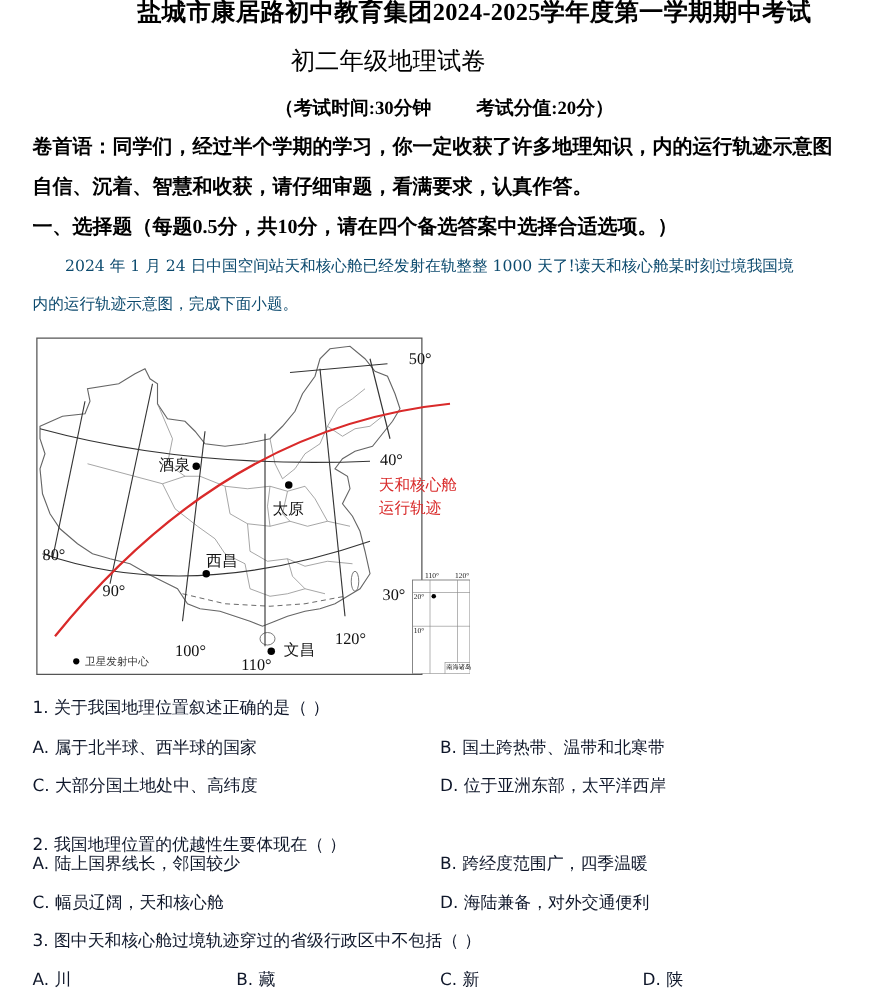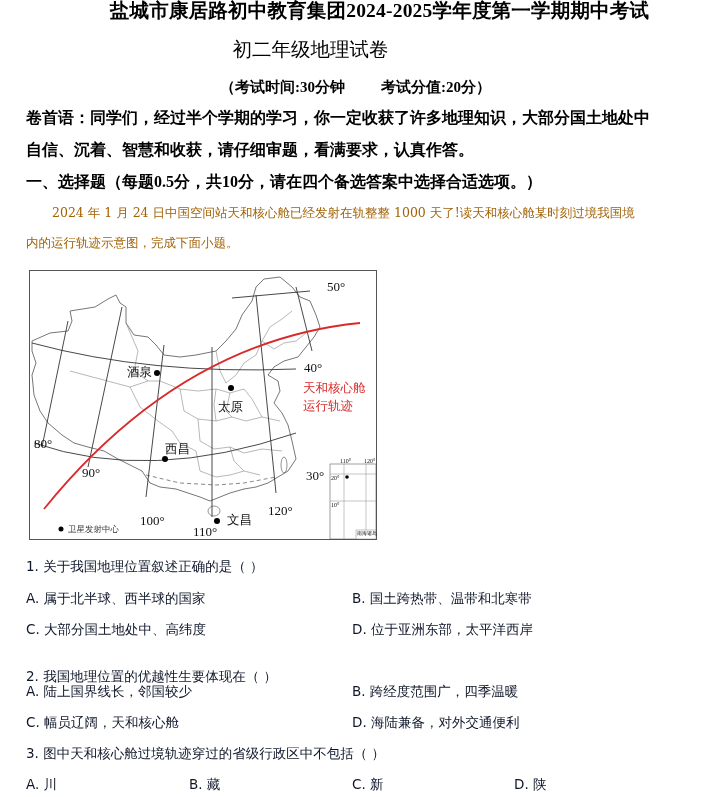--- a/index.html
+++ b/index.html
@@ -7,42 +7,42 @@
   .abs { position: absolute; white-space: nowrap; }
 
   .title1 { left: 0; width: 711px; top: 0; text-align: center; font-size: 19.5px; font-weight: bold; line-height: 22px; font-family: "Liberation Serif", "DejaVu Serif", serif; letter-spacing: 0.2px; padding-left: 24px; }
   .title2 { left: 0; width: 621px; top: 39px; text-align: center; font-size: 19.5px; line-height: 22px; font-family: "Liberation Serif", "DejaVu Serif", serif; }
   .subtitle { left: 0; width: 711px; top: 77px; text-align: center; font-size: 15px; font-weight: bold; line-height: 20px; font-family: "Liberation Serif", "DejaVu Serif", serif; }
   .subtitle .gap { display: inline-block; width: 36px; }
 
   .intro { left: 26px; font-size: 16px; font-weight: bold; line-height: 20px; font-family: "Liberation Serif", "DejaVu Serif", serif; }
   .section { left: 26px; top: 172px; font-size: 16px; font-weight: bold; line-height: 20px; font-family: "Liberation Serif", "DejaVu Serif", serif; }
 
-  .passage { font-size: 12.5px; line-height: 16px; font-family: "DejaVu Serif", "Liberation Serif", serif; color: #a16207; }
+  .passage { font-size: 12.5px; line-height: 16px; font-family: "DejaVu Serif", "Liberation Serif", serif; color: #0c4a6e; }
 
-  .map { left: 29px; top: 270px; width: 348px; height: 270px; border: 1px solid #555; box-sizing: border-box; background: #fff; }
+  .map { left: 29px; top: 270px; width: 309px; height: 270px; border: 1px solid #555; box-sizing: border-box; background: #fff; }
   .map svg { position: absolute; left: 0; top: 0; }
   .map .lbl { position: absolute; white-space: nowrap; font-family: "Liberation Serif", "DejaVu Serif", serif; color: #111; }
   .map .deg { font-size: 13px; }
   .map .city { font-size: 12.5px; }
   .map .orbit { color: #d92a2a; font-size: 12.5px; line-height: 18px; font-family: Liberation Serif, serif; }
   .map .legend { font-size: 8.5px; color: #333; }
 
   .q { font-size: 13.5px; line-height: 18px; font-family: "DejaVu Sans", "Liberation Sans", sans-serif; color: #0f172a; }
 </style>
 </head>
 <body>
 
 <div class="abs title1">盐城市康居路初中教育集团2024-2025学年度第一学期期中考试</div>
 <div class="abs title2">初二年级地理试卷</div>
 <div class="abs subtitle">
   <span>（考试时间:30分钟</span><span class="gap"></span><span>考试分值:20分）</span>
 </div>
 
-<div class="abs intro" style="top:108px;">卷首语：同学们，经过半个学期的学习，你一定收获了许多地理知识，大部分国土地处中</div>
+<div class="abs intro" style="top:108px;">卷首语：同学们，经过半个学期的学习，你一定收获了许多地理知识，内的运行轨迹示意图</div>
 <div class="abs intro" style="top:140px;">自信、沉着、智慧和收获，请仔细审题，看满要求，认真作答。</div>
 
 <div class="abs section">一、选择题（每题0.5分，共10分，请在四个备选答案中选择合适选项。）</div>
 
 <div class="abs passage" style="left:52px; top:205px;">2024 年 1 月 24 日中国空间站天和核心舱已经发射在轨整整 1000 天了!读天和核心舱某时刻过境我国境</div>
 <div class="abs passage" style="left:26px; top:235px;">内的运行轨迹示意图，完成下面小题。</div>
 
 <div class="abs map">
   <svg width="346" height="268" viewBox="0 0 346 268">
 

